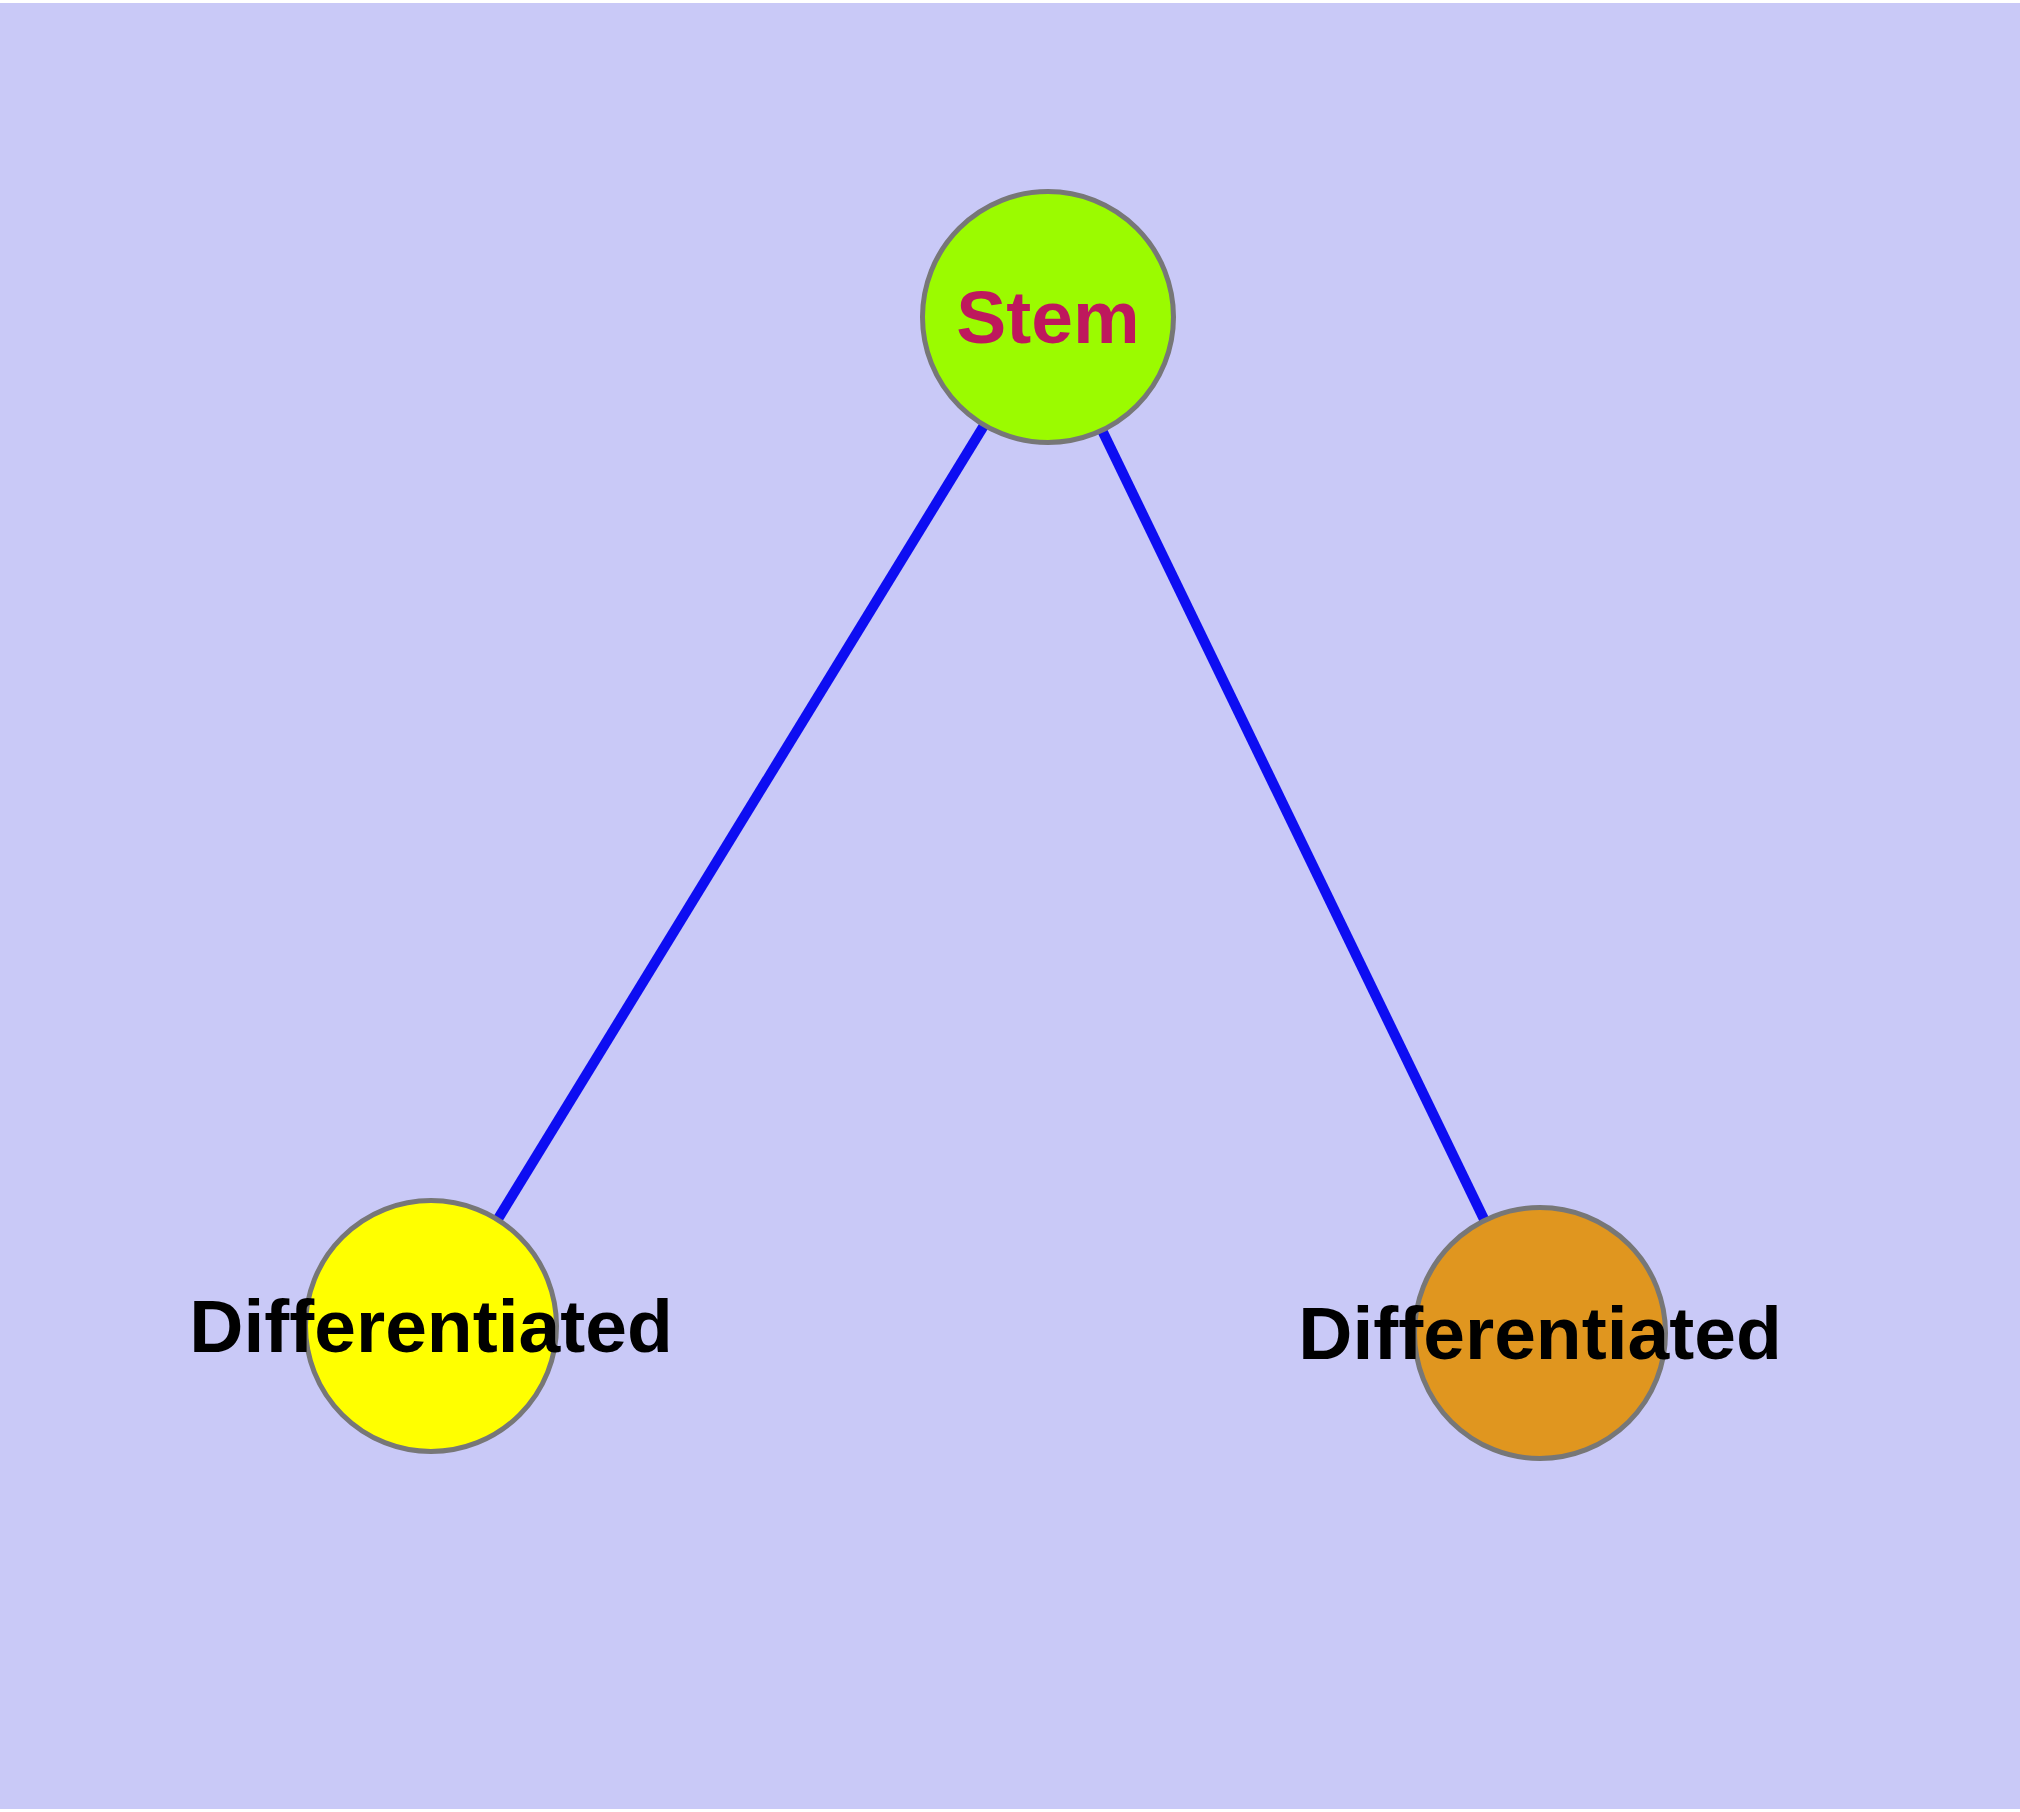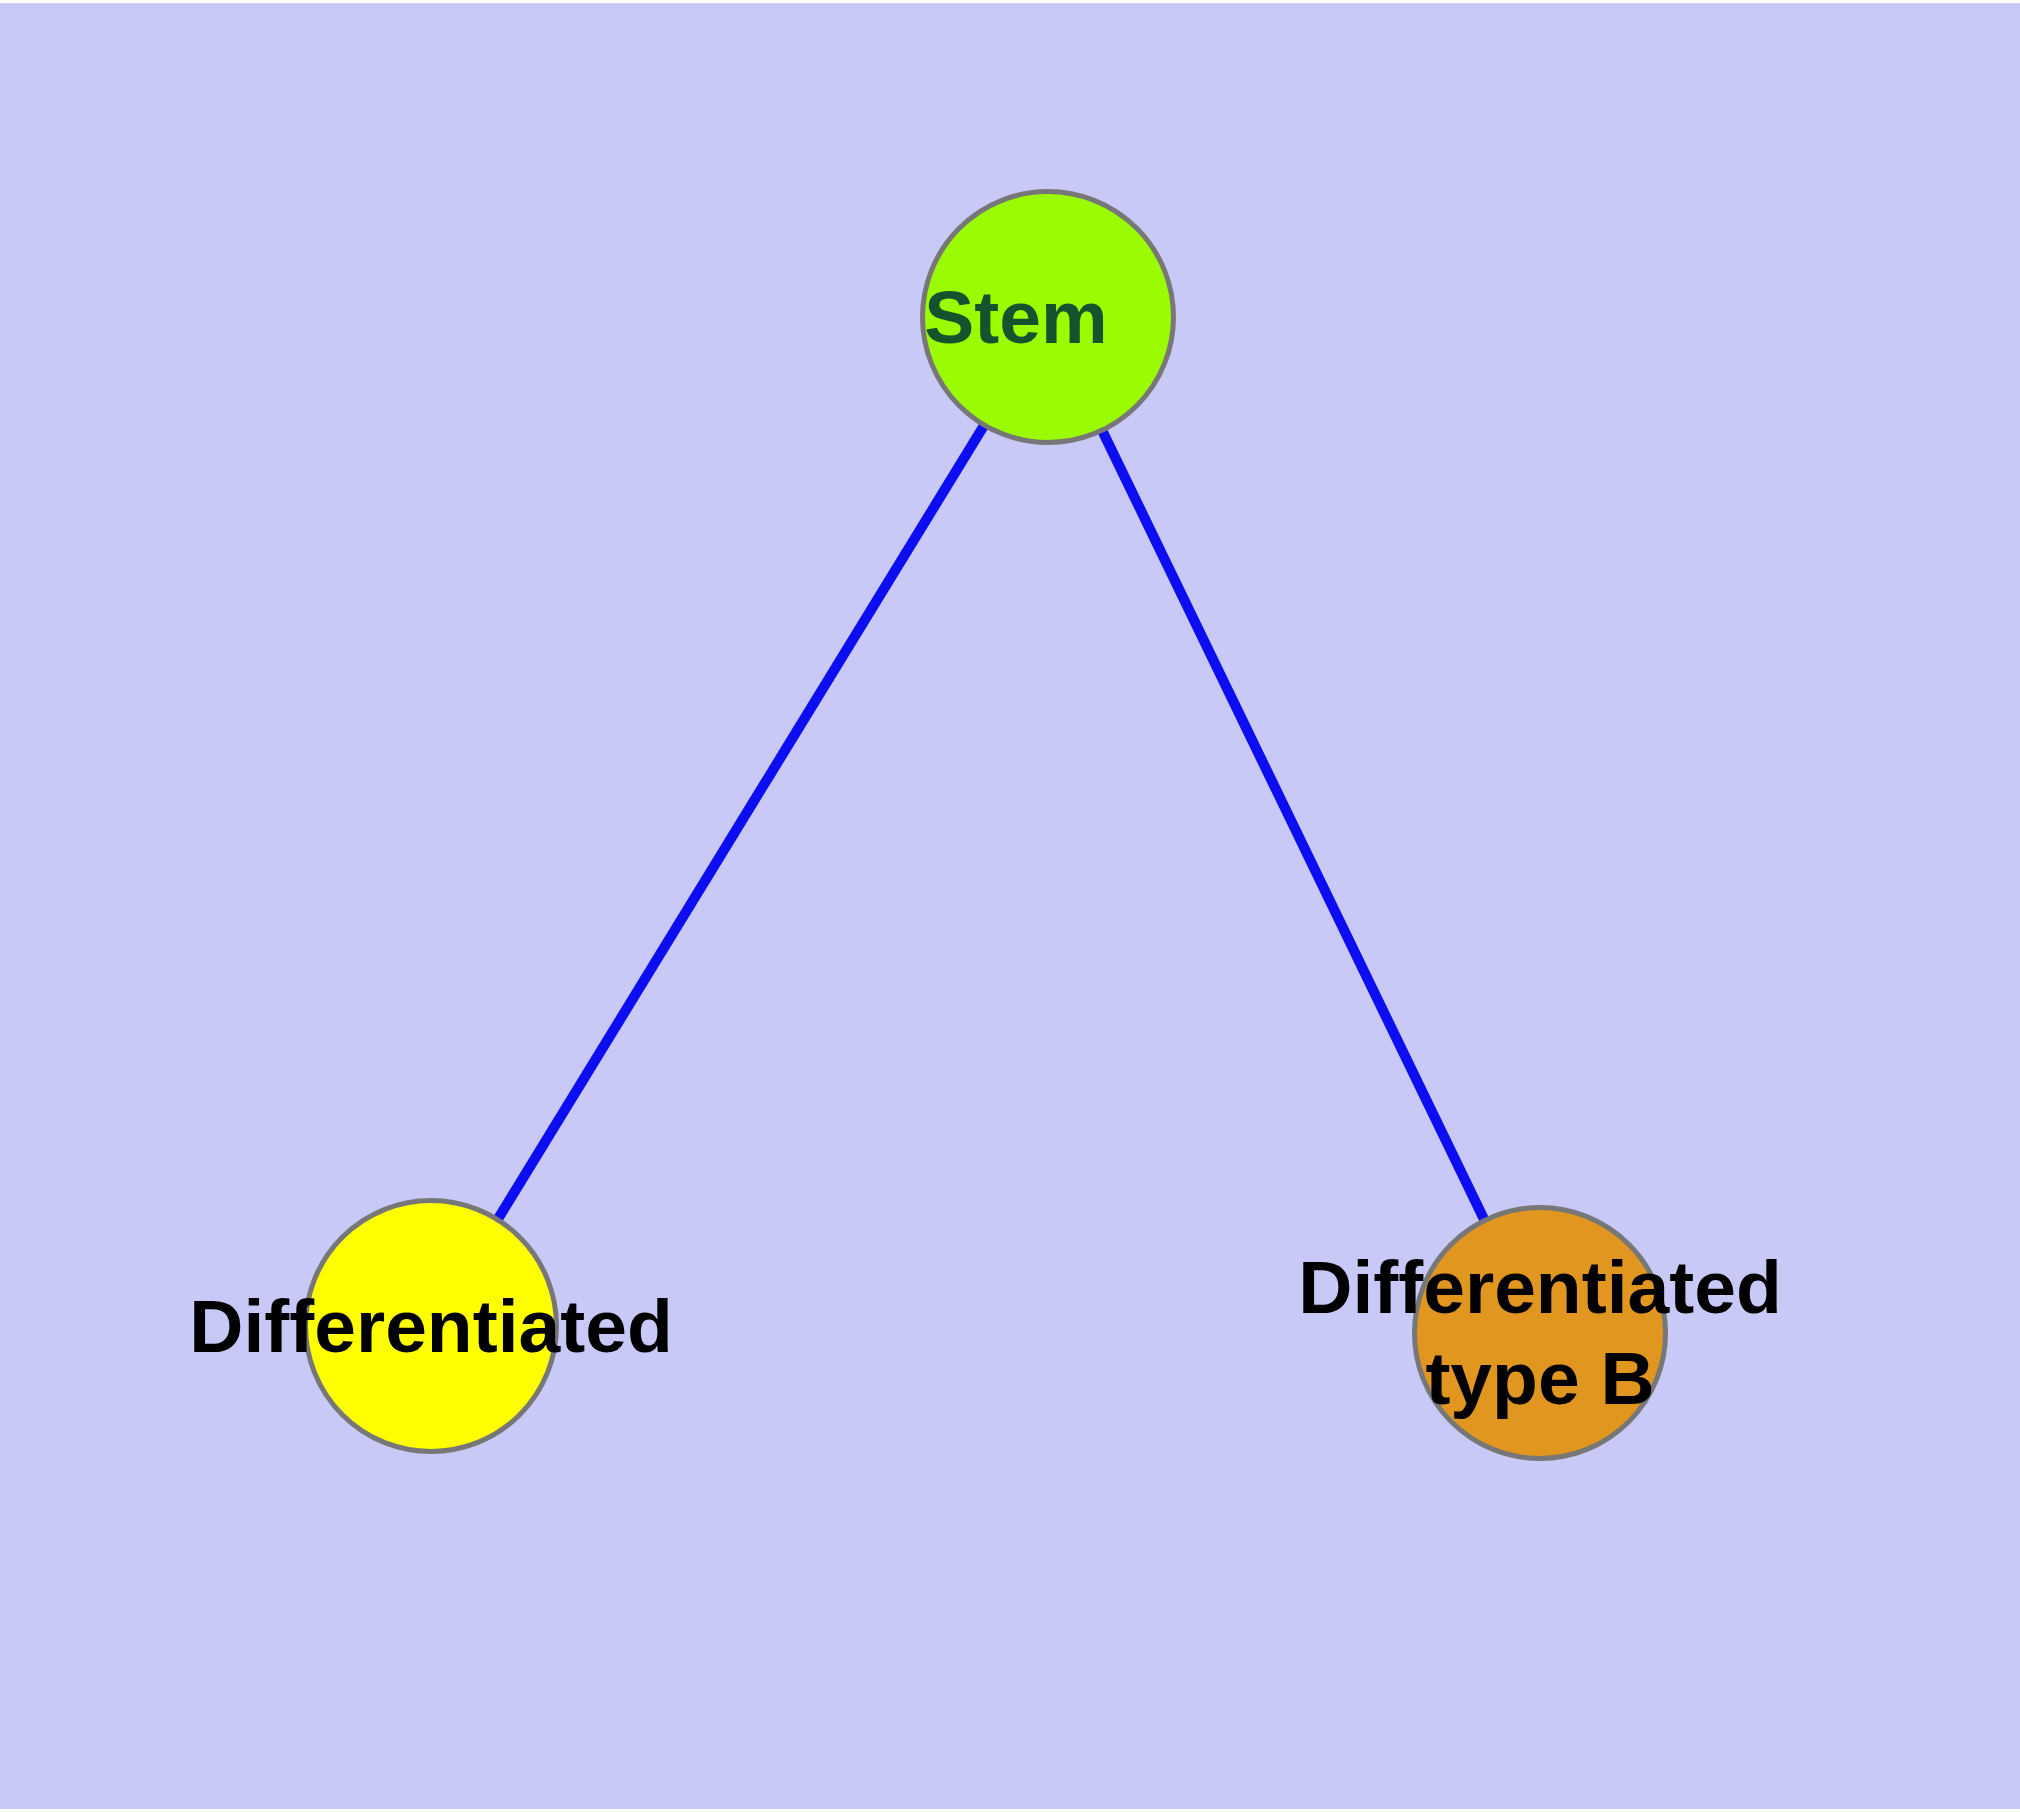--- a/index.html
+++ b/index.html
@@ -45,26 +45,25 @@
 </style>
 </head>
 <body style="background: rgb(255, 255, 255);">
 
 <div class="canvas" style="background: rgb(201, 201, 247);">
   <svg class="edge-layer" xmlns="http://www.w3.org/2000/svg" viewBox="0 0 2384 2131" width="2021" height="1806">
       <line x1="1237" y1="374" x2="508" y2="1564" stroke="#0D0DF2" stroke-width="12"></line>
       <line x1="1237" y1="374" x2="1817" y2="1572" stroke="#0D0DF2" stroke-width="12"></line>
     </svg>
 <div class="node-circle" style="left: 920px; top: 186px; width: 256px; height: 256px; background: rgb(155, 251, 0); border-color: rgb(119, 119, 119); border-width: 5.1px;"></div>
-    <div class="node-label" style="left: 1016px; top: 314px; color: #14532d;">
+    <div class="node-label" style="left: 1048px; top: 314px; color: #be185d;">
       <div>Stem</div>
     </div>
     <div class="node-circle" style="left: 303px; top: 1195px; width: 256px; height: 256px; background: rgb(255, 255, 0); border-color: rgb(119, 119, 119); border-width: 5.1px;"></div>
     <div class="node-label" style="left: 431px; top: 1323px; color: rgb(0, 0, 0);">
       <div>Differentiated</div>
     </div>
     <div class="node-circle" style="left: 1412px; top: 1202px; width: 256px; height: 256px; background: rgb(224, 150, 31); border-color: rgb(119, 119, 119); border-width: 5.1px;"></div>
     <div class="node-label" style="left: 1540px; top: 1330px; color: rgb(0, 0, 0);">
       <div>Differentiated</div>
-      <div>type B</div>
     </div>
   </div>
 
 
 </body></html>

